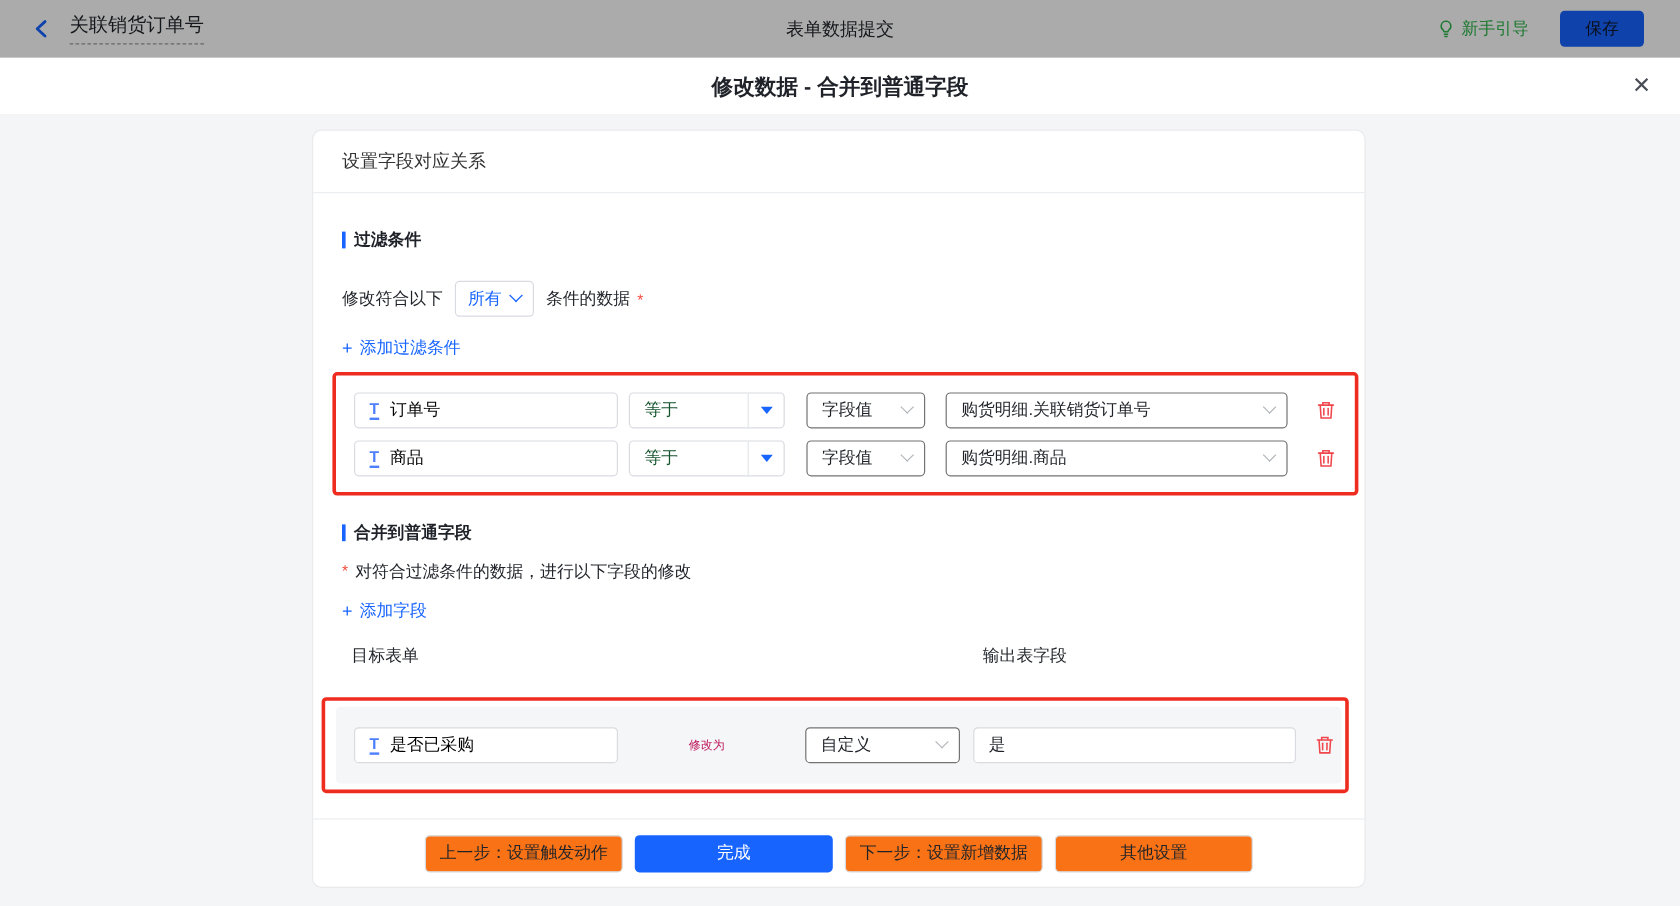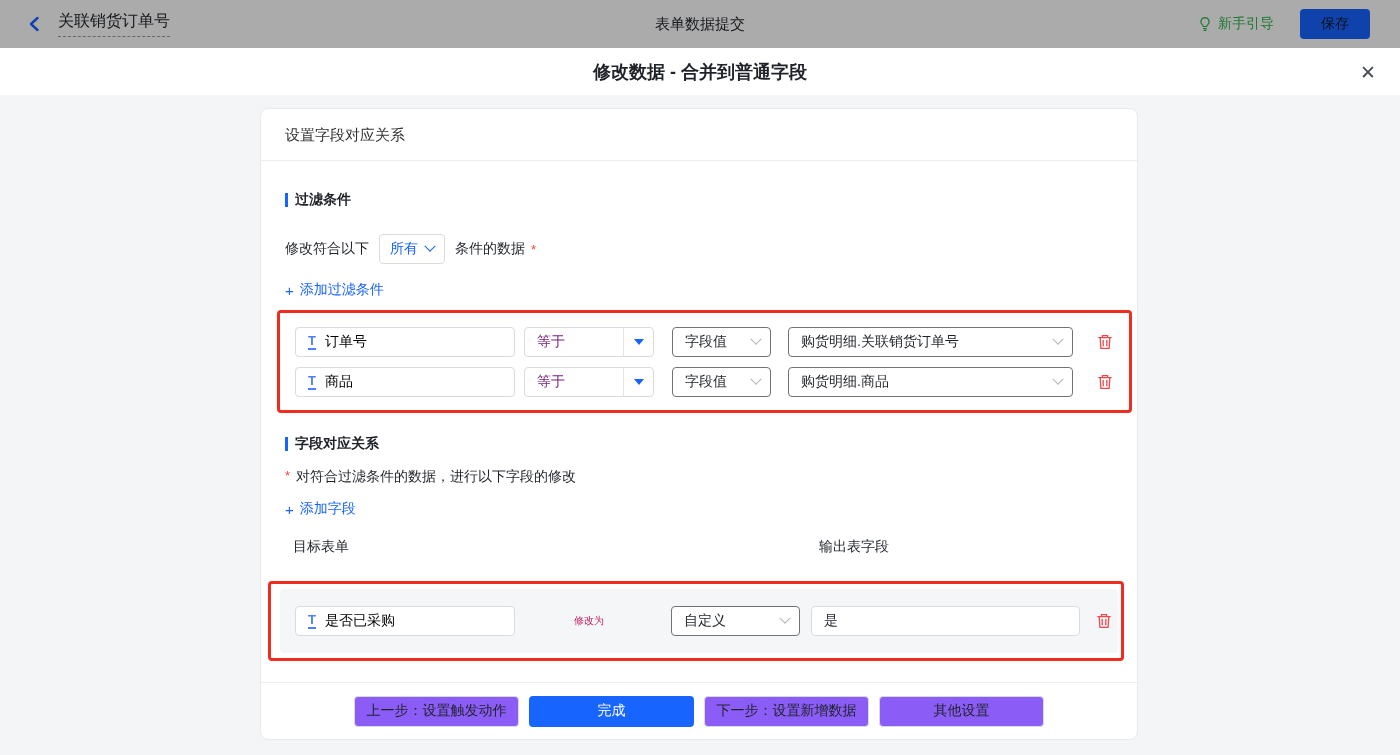--- a/index.html
+++ b/index.html
@@ -91,21 +91,21 @@
   .field-box .label { font-size:14px; color:#000000; }
   .t-icon {
     color:#4d7fff; font-weight:700; font-size:13px; line-height:13px;
     border-bottom:2px solid #4d7fff; padding-bottom:1px;
   }
 
   .op-select {
     width:130px; height:30px; margin-left:9px; border:1px solid #d9dbe0; border-radius:4px;
     display:flex; align-items:center; background:#fff; cursor:pointer;
   }
-  .op-select .lbl { flex:1; padding-left:12px; font-size:14px; color:#701a75; }
+  .op-select .lbl { flex:1; padding-left:12px; font-size:14px; color:#14532d; }
   .op-select .arrow-cell {
     width:30px; height:100%; border-left:1px solid #e3e5e8;
     display:flex; align-items:center; justify-content:center;
   }
   .tri-down {
     width:0; height:0; border-left:5px solid transparent; border-right:5px solid transparent;
     border-top:6px solid #1764ff;
   }
 
   .sel {
@@ -142,21 +142,21 @@
   .map-card .trash-btn { margin-left:15px; }
 
   .card-footer {
     position:absolute; left:0; bottom:0; width:100%; height:57px;
     border-top:1px solid #ebedf0; display:flex; align-items:center; justify-content:center; gap:10px;
   }
   .btn {
     width:165px; height:31px; border-radius:4px; font-size:14px; cursor:pointer;
     font-family:"Liberation Sans","DejaVu Sans",sans-serif;
   }
-  .btn-outline { background:#8b5cf6; border:1px solid #d8dade; color:#1f2329; }
+  .btn-outline { background:#f97316; border:1px solid #d8dade; color:#1f2329; }
   .btn-primary { background:#1764ff; border:none; color:#fff; }
 </style>
 </head>
 <body>
 
 <div class="topbar">
   <svg class="tb-back" viewBox="0 0 18 18" fill="none">
     <polyline points="11.5,3 5,9 11.5,15" stroke="#1764ff" stroke-width="2.4" stroke-linecap="round" stroke-linejoin="round"></polyline>
   </svg>
   <span class="tb-title">关联销货订单号</span>
@@ -262,21 +262,21 @@
             <path d="M4.2 4.8l.7 10.6h8.2l.7-10.6"></path>
               <path d="M7.2 7.4v5.4"></path>
               <path d="M10.8 7.4v5.4"></path>
           </svg>
         </div>
 
       </div>
 
       <div class="section-title" style="margin-top:22px;">
         <span class="bar"></span>
-        <span class="txt">字段对应关系</span>
+        <span class="txt">合并到普通字段</span>
       </div>
 
       <div class="desc-line">
         <span class="required">*</span>
         <span>对符合过滤条件的数据，进行以下字段的修改</span>
       </div>
 
       <div class="add-link" style="margin-top:14px;">
         <span class="plus">+</span>
         <span>添加字段</span>

